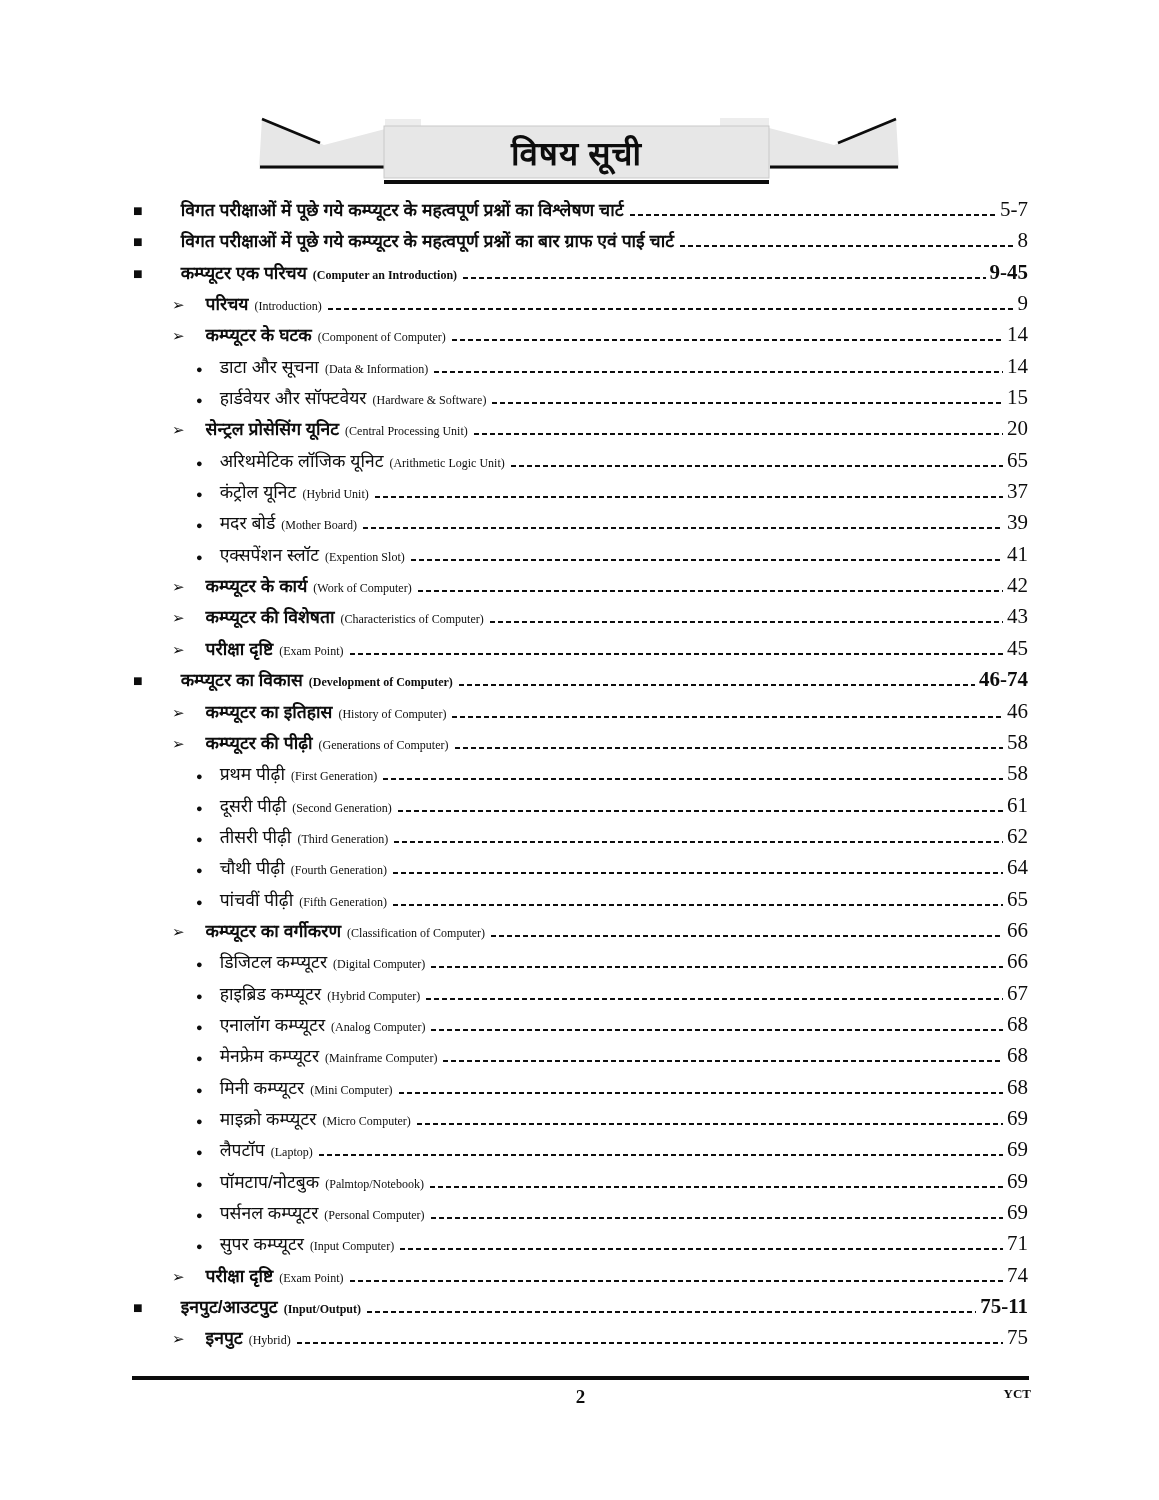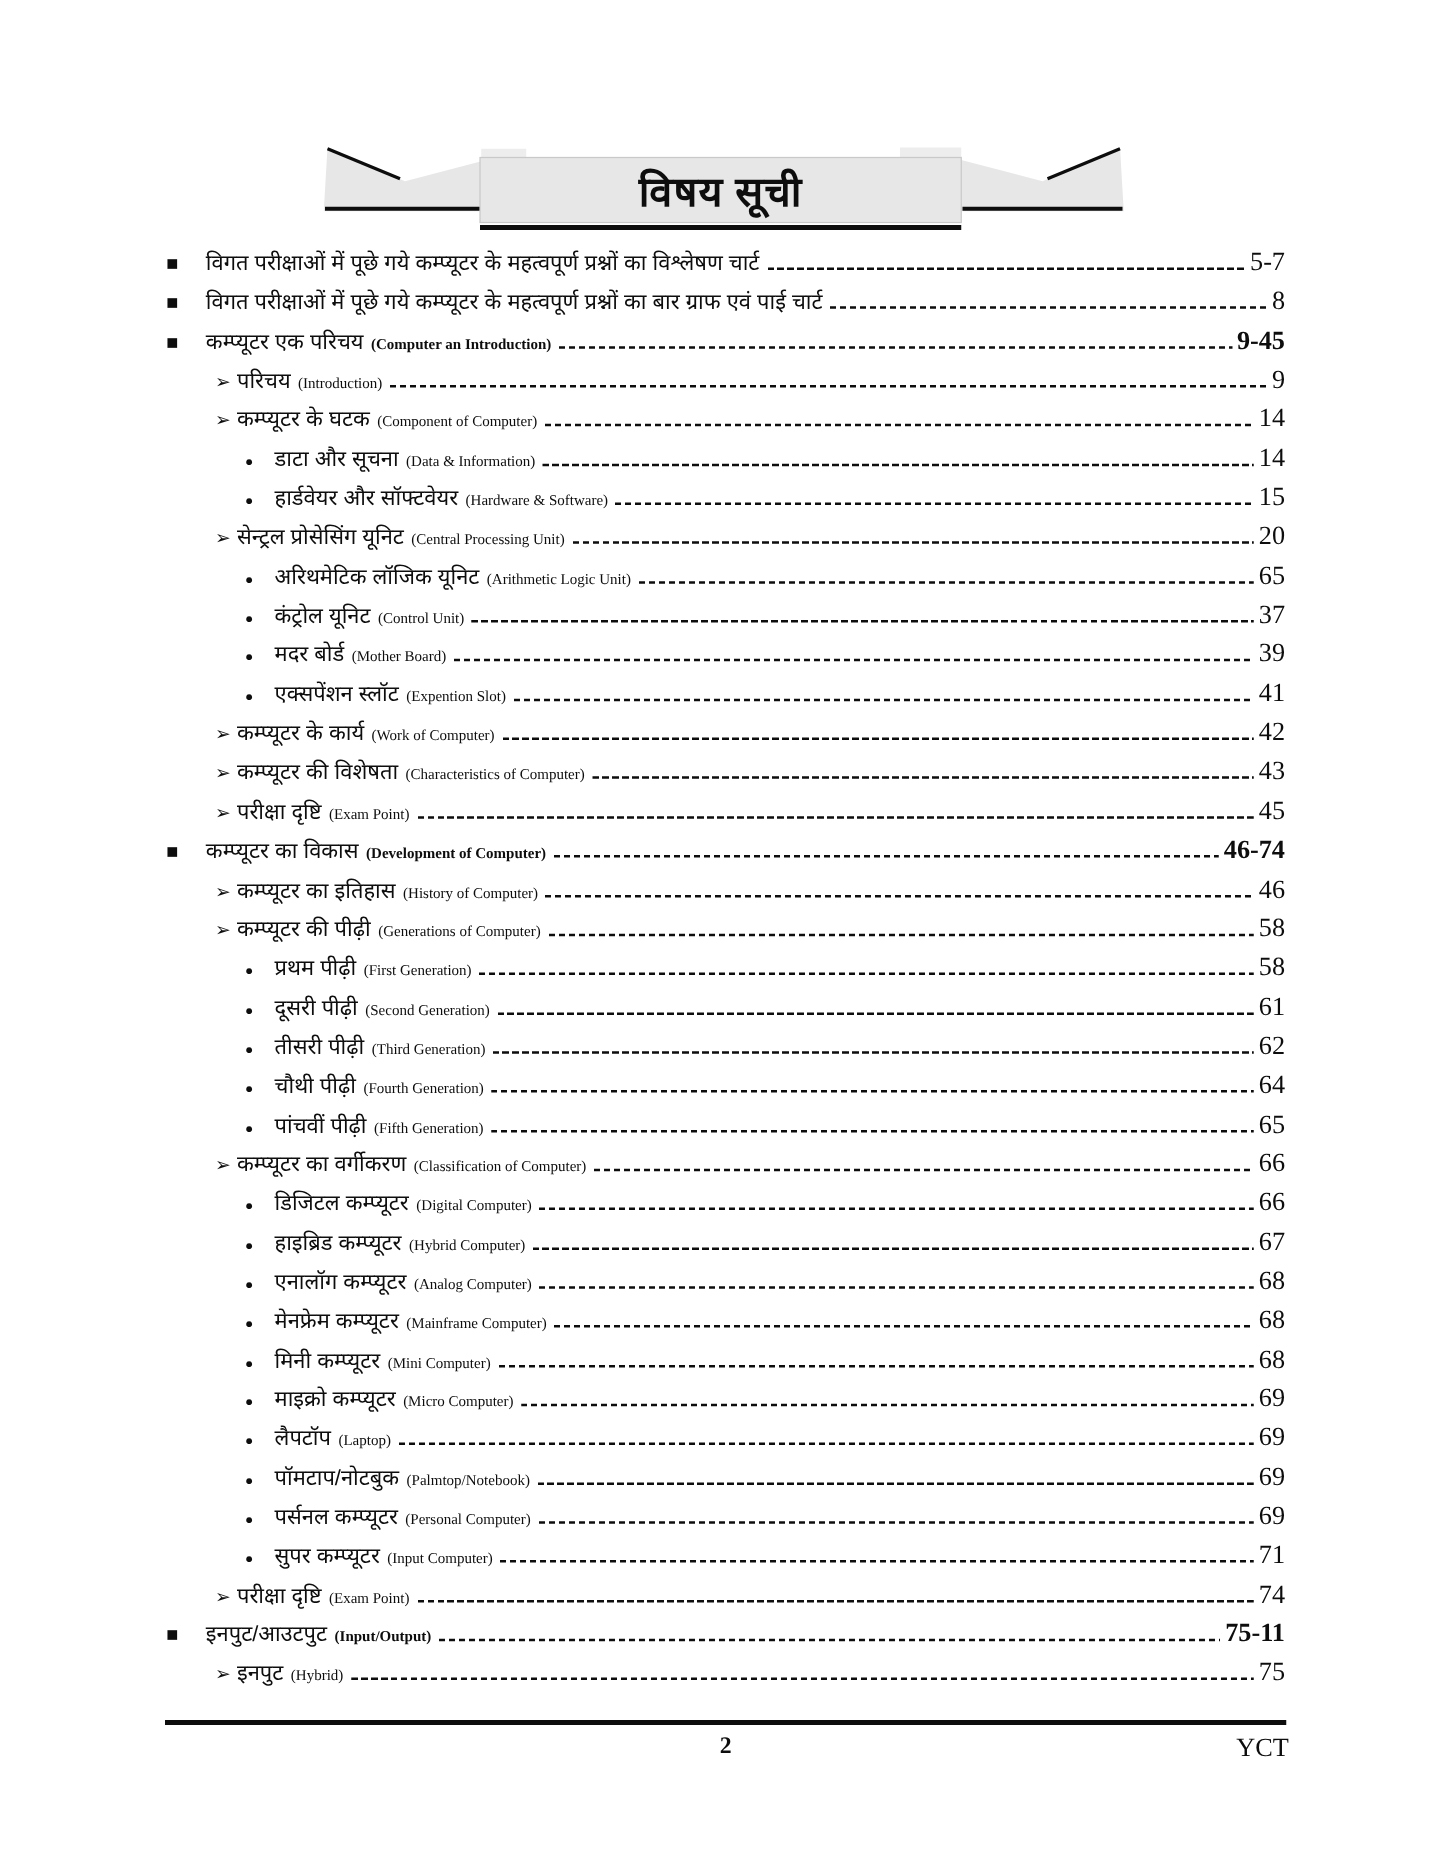--- a/index.html
+++ b/index.html
@@ -18,35 +18,35 @@
   .toc{position:absolute;left:133px;top:197px;width:895px;}
   .row{display:flex;align-items:baseline;height:31.35px;}
   .bullet{flex:none;color:#0d0d0d;}
   .lvl1{padding-left:0;}
   .lvl1 .bullet{font-size:16px;margin-right:22px;}
   .lvl2{padding-left:39px;}
   .lvl2 .bullet{font-size:15px;margin-right:5px;}
   .lvl3{padding-left:63px;}
   .lvl3 .bullet{font-size:11px;margin-right:17px;}
   .hi{font-size:17.5px;white-space:nowrap;}
-  .lvl1 .hi,.lvl2 .hi{font-weight:400;}
+  .lvl1 .hi,.lvl2 .hi{font-weight:700;margin-left:16px;}
   .en{font-family:"Liberation Serif",serif;font-size:12px;margin-left:6px;white-space:nowrap;}
   .en:empty{margin-left:0;}
   .lvl1 .en{font-weight:700;}
   .leader{flex:1 1 auto;min-width:18px;height:2px;margin-left:6px;margin-right:4px;
           background:repeating-linear-gradient(90deg,#0d0d0d 0 5px,transparent 5px 8px);}
   .pagecol{font-family:"Liberation Serif",serif;font-size:21px;white-space:nowrap;flex:none;}
   .row.bp .pagecol{font-weight:700;}
 
   
   .footer-line{position:absolute;left:132px;top:1376px;width:897px;height:4px;background:#0d0d0d;}
   .footer-center{position:absolute;left:133px;top:1386px;width:895px;text-align:center;
                  font-family:"Liberation Serif",serif;font-size:19px;font-weight:700;}
   .footer-brand{position:absolute;right:128px;top:1386px;
-                font-family:"Liberation Serif",serif;font-size:21px;font-weight:400;}
+                font-family:"Liberation Serif",serif;font-size:13px;font-weight:700;}
 </style>
 </head>
 <body>
 
 <div class="page">
 
   <div class="banner">
     <svg width="650" height="78" viewBox="0 0 650 78">
 
       <polygon points="8,4 70,31 135,14 135,55 5,55" fill="#e7e7e7"></polygon>
@@ -127,21 +127,21 @@
       <div class="row lvl3">
         <span class="bullet">●</span>
         <span class="hi">अरिथमेटिक लॉजिक यूनिट</span>
         <span class="en">(Arithmetic Logic Unit)</span>
         <span class="leader"></span>
         <span class="pagecol">65</span>
       </div>
       <div class="row lvl3">
         <span class="bullet">●</span>
         <span class="hi">कंट्रोल यूनिट</span>
-        <span class="en">(Control Unit)</span>
+        <span class="en">(Hybrid Unit)</span>
         <span class="leader"></span>
         <span class="pagecol">37</span>
       </div>
       <div class="row lvl3">
         <span class="bullet">●</span>
         <span class="hi">मदर बोर्ड</span>
         <span class="en">(Mother Board)</span>
         <span class="leader"></span>
         <span class="pagecol">39</span>
       </div>

